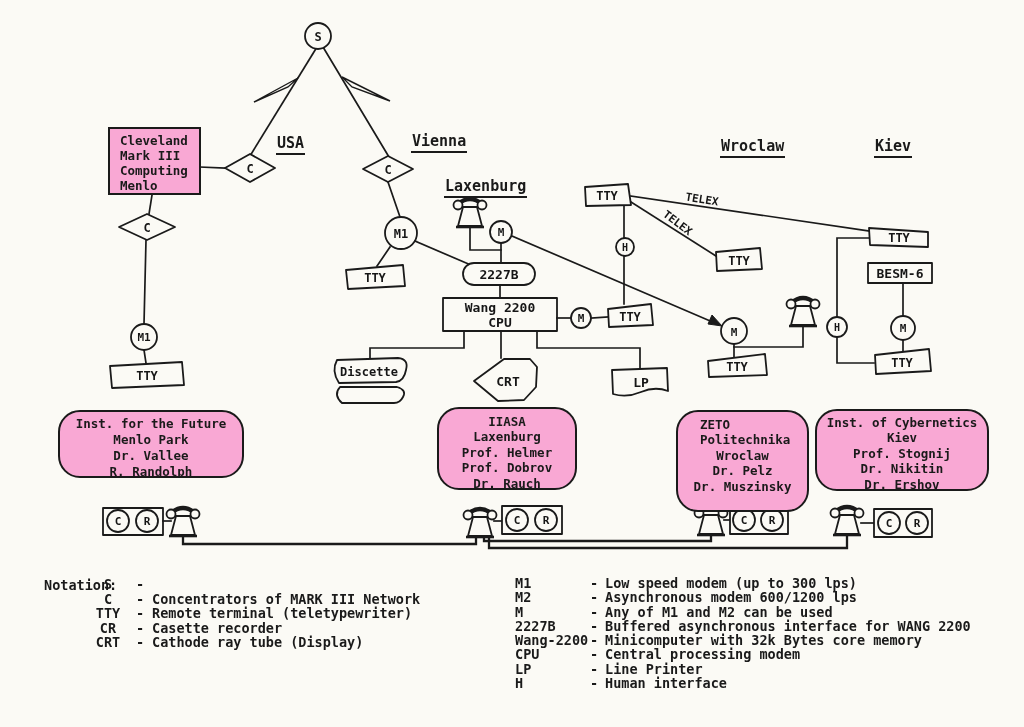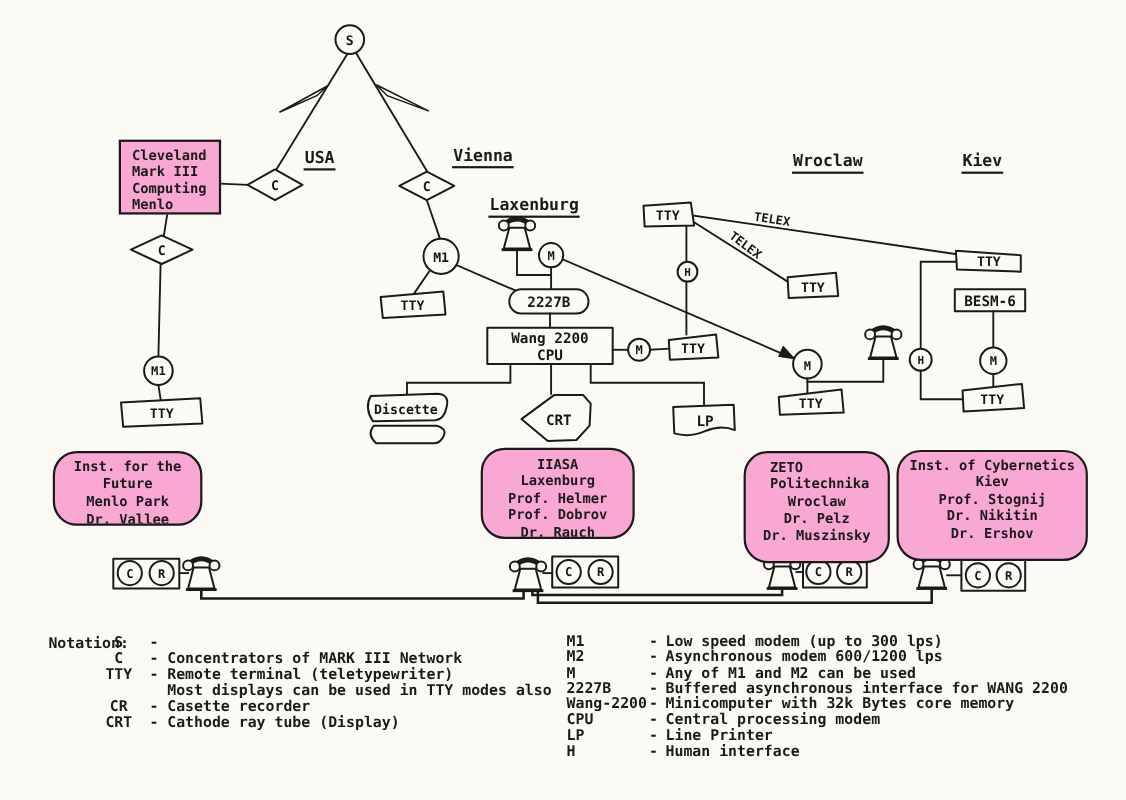--- a/index.html
+++ b/index.html
@@ -17,25 +17,25 @@
   .barb{stroke:#1a1a1a;stroke-width:1.4;fill:#fbfaf5;stroke-linejoin:miter;}
   .st{font-family:"DejaVu Sans Mono","Liberation Mono",monospace;font-weight:700;fill:#161616;font-size:12px;text-anchor:middle;}
   .st10{font-size:10px;} .st11{font-size:11px;} .st13{font-size:13px;}
   .hlbl{position:absolute;font-size:15px;white-space:nowrap;}
   .region{border-bottom:2px solid #1a1a1a;padding:0 1px 1px 1px;}
   .box{position:absolute;box-sizing:border-box;border:2px solid #1a1a1a;background:#f9a8d4;}
   #cleveland-box{left:108px;top:127px;width:93px;height:68px;padding:4px 0 0 10px;font-size:12.5px;line-height:15px;}
   .inst{border-radius:22px;text-align:center;font-size:12.5px;overflow:hidden;}
   .inst p{margin:0;line-height:15.4px;}
   .inst p.al{text-align:left;padding-left:22px;}
-  #inst-future{left:48px;top:410px;width:136px;height:68px;padding-top:4px;line-height:16px;}
+  #inst-future{left:58px;top:410px;width:186px;height:68px;padding-top:4px;line-height:16px;}
   #inst-future p{line-height:16px;}
   #inst-iiasa{left:437px;top:407px;width:140px;height:83px;padding-top:5px;}
   #inst-zeto{left:676px;top:410px;width:133px;height:102px;padding-top:5px;}
-  #inst-cyber{left:815px;top:409px;width:174px;height:101px;padding-top:4px;}
+  #inst-cyber{left:815px;top:409px;width:174px;height:82px;padding-top:4px;}
   
   #legend-title{position:absolute;left:44px;top:577px;font-size:13.5px;}
   .lcol{position:absolute;font-size:13.5px;}
   #legend-left{left:84px;top:577px;}
   #legend-right{left:515px;top:576px;}
   .lrow{display:flex;line-height:14.6px;white-space:pre;}
   #legend-right .lrow{line-height:14.3px;}
   #legend-left .lsym{width:48px;text-align:center;}
   #legend-left .ldash{width:16px;text-align:center;}
   #legend-left .ldesc{margin-left:4px;}
@@ -259,21 +259,20 @@
     <p>Dr. Nikitin</p>
     <p>Dr. Ershov</p>
   </div>
 
   <div id="legend-title">Notation:</div>
 
   <div class="lcol" id="legend-left">
     <div class="lrow"><span class="lsym">S</span><span class="ldash">-</span></div>
     <div class="lrow"><span class="lsym">C</span><span class="ldash">-</span><span class="ldesc">Concentrators of MARK III Network</span></div>
     <div class="lrow"><span class="lsym">TTY</span><span class="ldash">-</span><span class="ldesc">Remote terminal (teletypewriter)</span></div>
-    <div class="lrow"><span class="lsym"></span><span class="ldash"></span><span class="ldesc">Most displays can be used in TTY modes also</span></div>
     <div class="lrow"><span class="lsym">CR</span><span class="ldash">-</span><span class="ldesc">Casette recorder</span></div>
     <div class="lrow"><span class="lsym">CRT</span><span class="ldash">-</span><span class="ldesc">Cathode ray tube (Display)</span></div>
   </div>
 
   <div class="lcol" id="legend-right">
     <div class="lrow"><span class="lsym">M1</span><span class="ldash">-</span><span class="ldesc">Low speed modem (up to 300 lps)</span></div>
     <div class="lrow"><span class="lsym">M2</span><span class="ldash">-</span><span class="ldesc">Asynchronous modem 600/1200 lps</span></div>
     <div class="lrow"><span class="lsym">M</span><span class="ldash">-</span><span class="ldesc">Any of M1 and M2 can be used</span></div>
     <div class="lrow"><span class="lsym">2227B</span><span class="ldash">-</span><span class="ldesc">Buffered asynchronous interface for WANG 2200</span></div>
     <div class="lrow"><span class="lsym">Wang-2200</span><span class="ldash">-</span><span class="ldesc">Minicomputer with 32k Bytes core memory</span></div>

